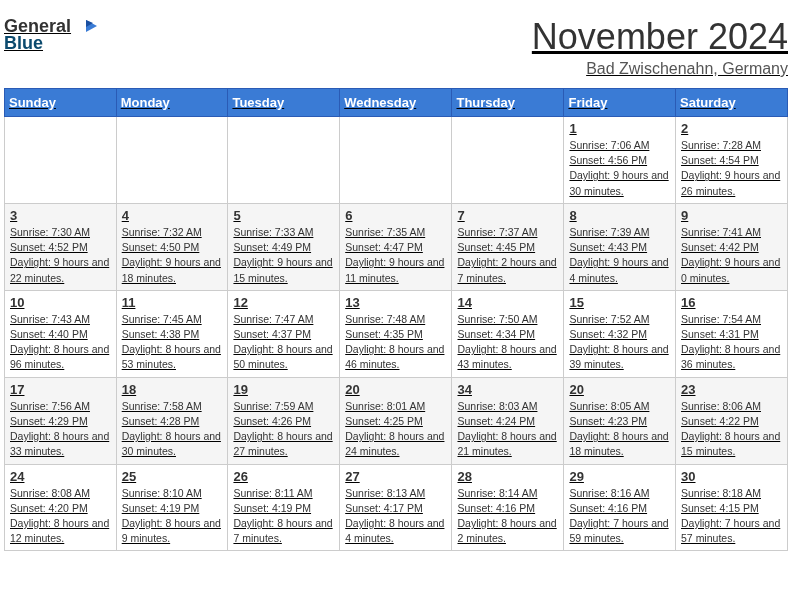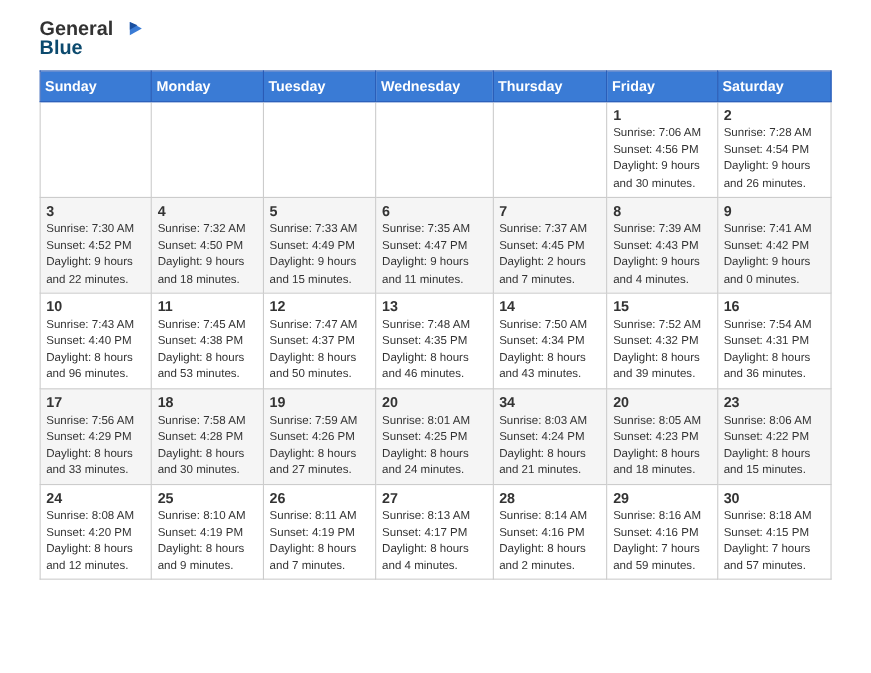--- a/index.html
+++ b/index.html
@@ -1,17 +1,17 @@
 <!DOCTYPE html>
 <html><head>
   <meta charset="utf-8">
   <style>
     * { box-sizing: border-box; margin: 0; padding: 0; }
     body { font-family: Arial, sans-serif; background: #fff; width: 792px; min-height: 612px; }
-    .container { padding: 16px 36px; }
+    .container { padding: 16px 4px; text-decoration: underline; }
     .header { display: flex; align-items: flex-start; justify-content: space-between; margin-bottom: 10px; }
     .logo { display: flex; flex-direction: column; align-items: flex-start; }
     .logo-text { display: flex; align-items: center; gap: 2px; }
     .logo-general { font-size: 18px; font-weight: bold; color: #333; }
     .logo-blue { font-size: 18px; font-weight: bold; color: #0c4a6e; }
     .title-block { text-align: right; }
     .month-title { font-size: 36px; color: #333; font-weight: normal; }
     .location { font-size: 16px; color: #555; margin-top: 2px; }
     .calendar { width: 100%; border-collapse: collapse; border-radius: 14px; }
     .calendar th { background: #3a7bd5; color: #fff; font-size: 13px; font-weight: bold; padding: 6px 4px; text-align: left; border: 1px solid #2a5bb5; }
@@ -30,20 +30,24 @@
       <div class="logo-text">
         <span class="logo-general">General</span>
 
         <svg width="22" height="18" viewBox="0 0 22 18" style="margin-left:2px;">
           <polygon points="11,2 22,8 11,14" fill="#3a7bd5"></polygon>
           <polygon points="11,2 18,5 11,9" fill="#1a4fa0"></polygon>
         </svg>
       </div>
       <span class="logo-blue" style="margin-top:-4px;">Blue</span>
     </div>
+    <div class="title-block">
+      <div class="month-title">November 2024</div>
+      <div class="location">Bad Zwischenahn, Germany</div>
+    </div>
   </div>
 
   <table class="calendar">
     <thead>
       <tr>
       <th>Sunday</th>
           <th>Monday</th>
           <th>Tuesday</th>
           <th>Wednesday</th>
           <th>Thursday</th>

